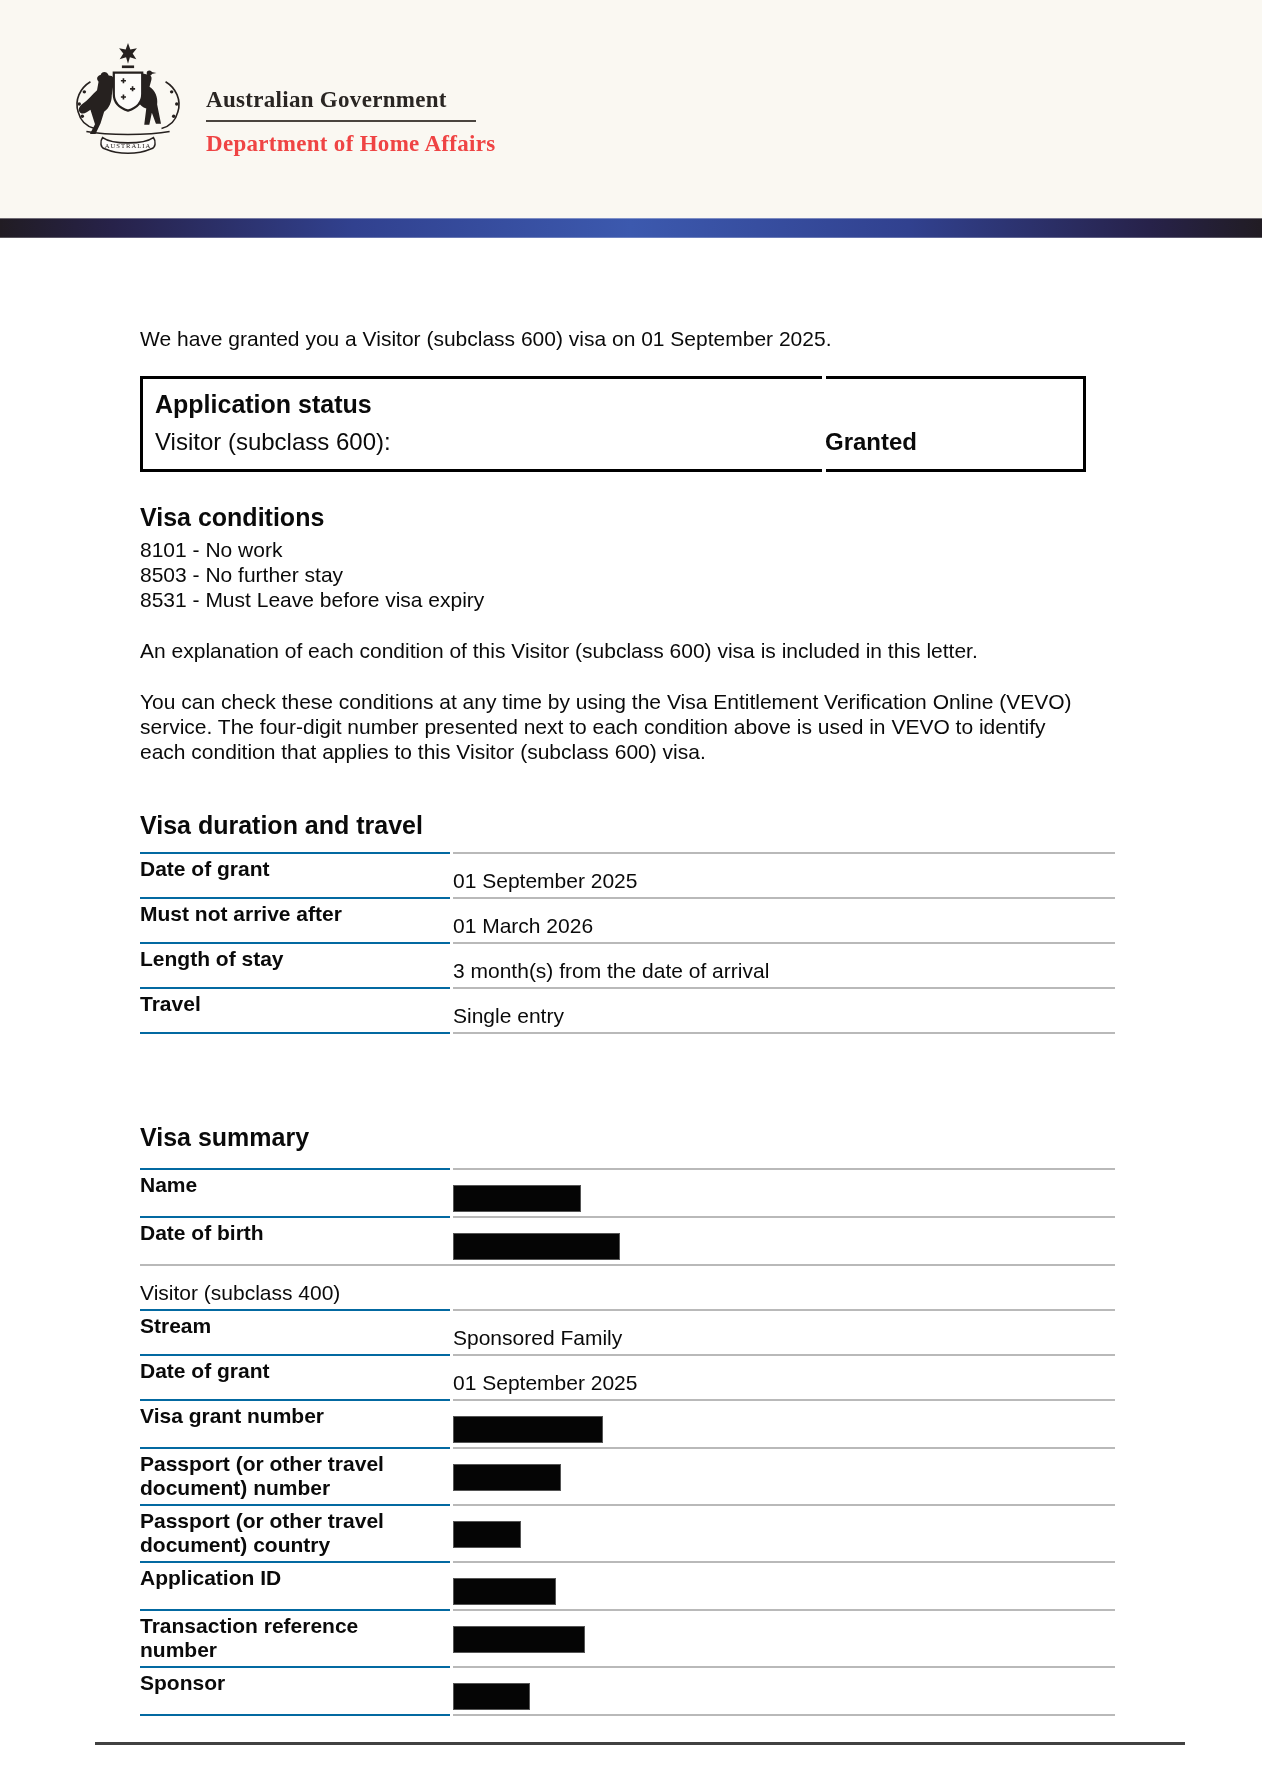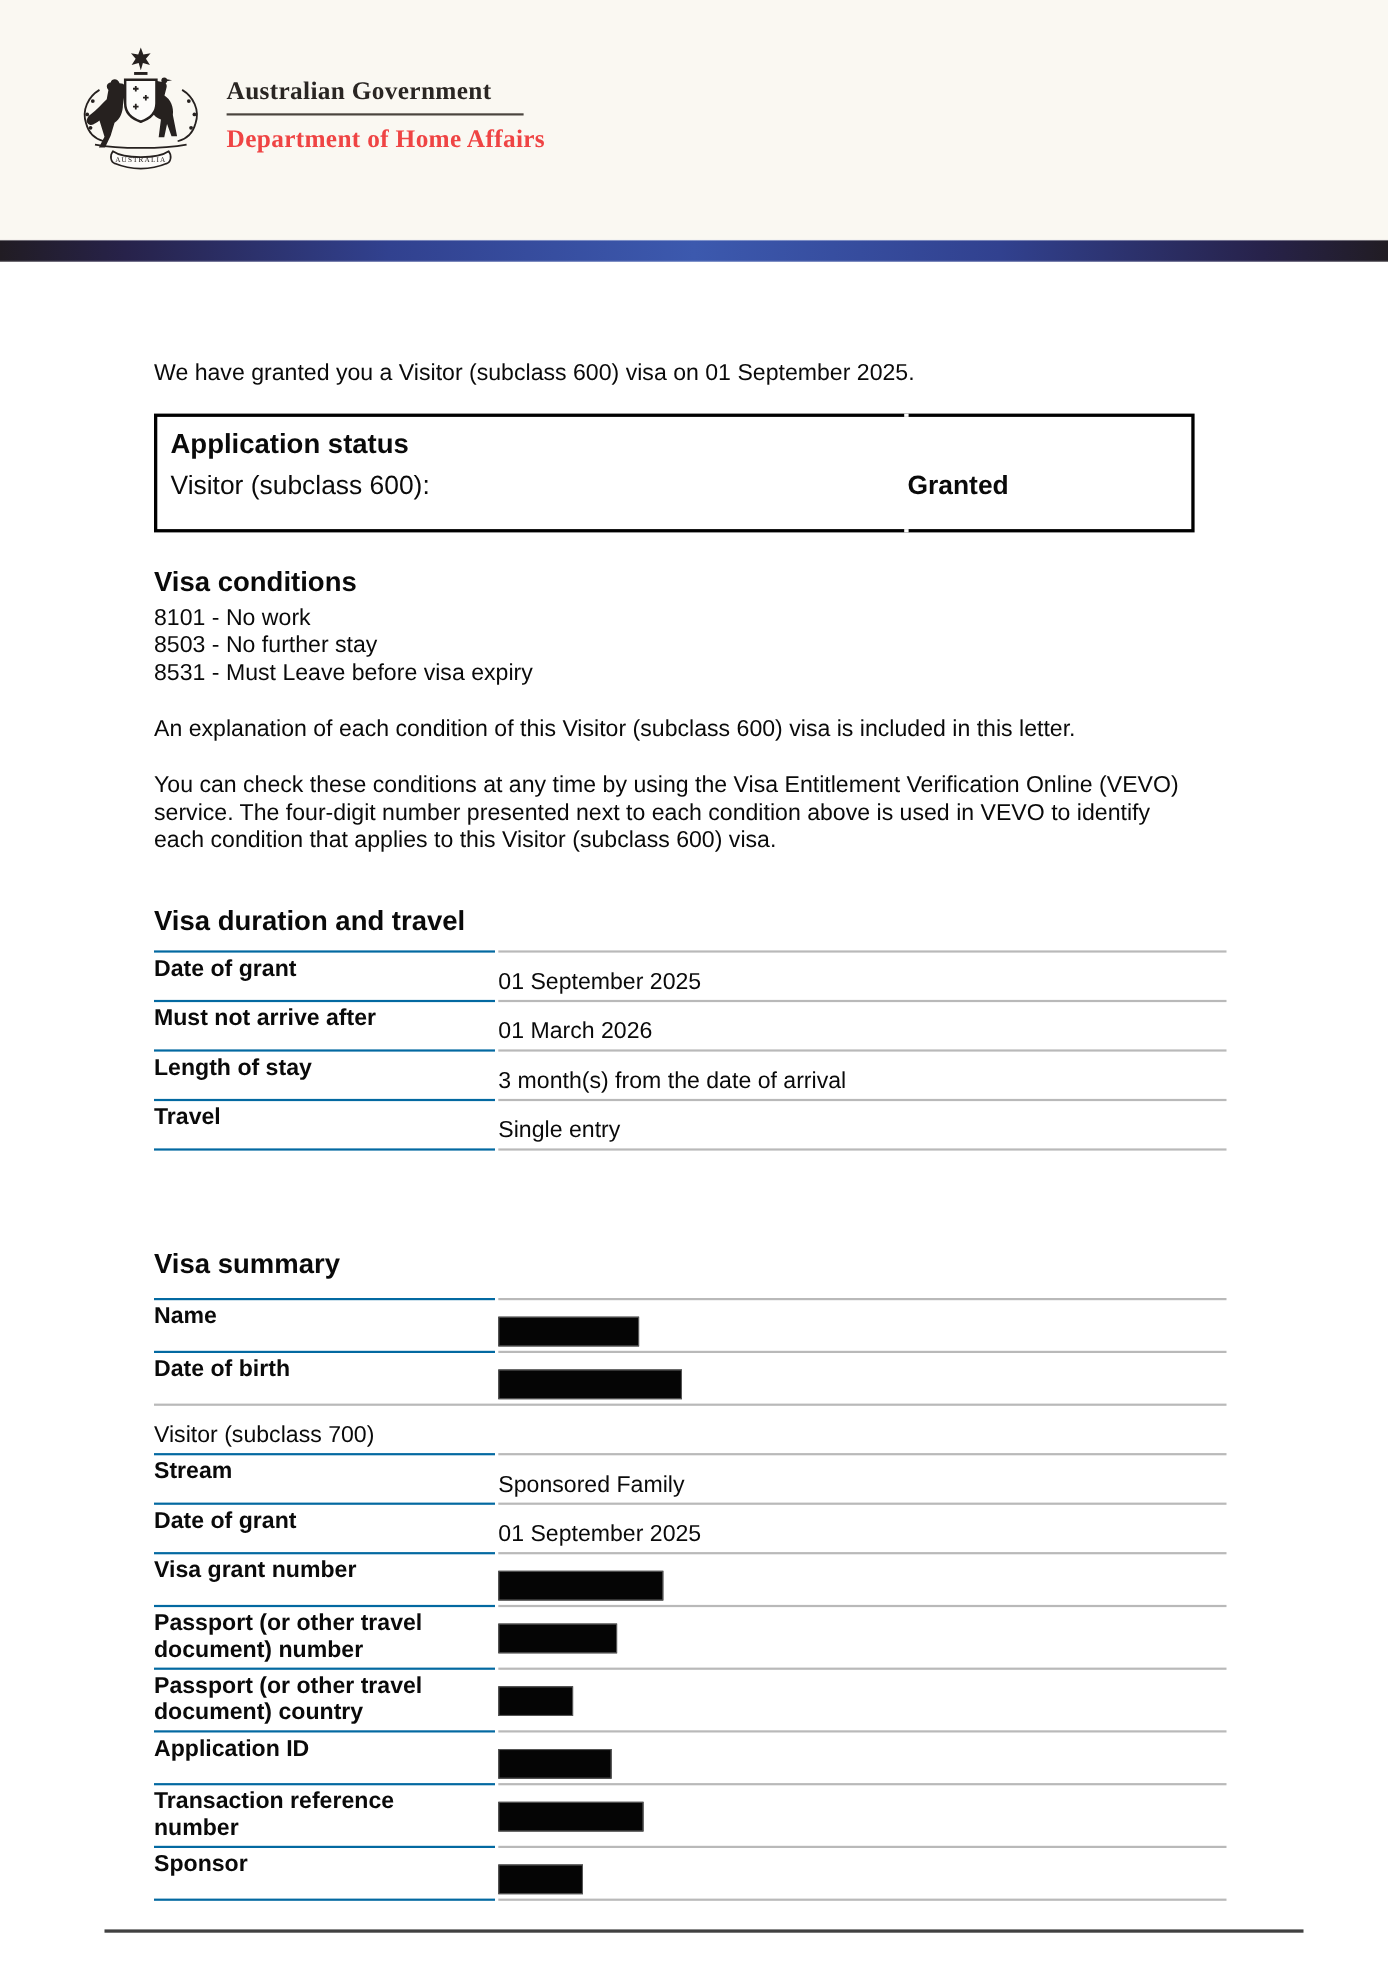--- a/index.html
+++ b/index.html
@@ -4,37 +4,37 @@
 <style>
   html,body{margin:0;padding:0;background:#ffffff;}
   .page{
     position:relative;width:1262px;height:1786px;background:#ffffff;
     font-family:"Liberation Sans", sans-serif;color:#0a0a0a;overflow:hidden;
     margin:0 auto;
   }
   
   .letterhead{position:relative;height:218px;background:#faf8f2;}
   .crest{position:absolute;left:62px;top:40px;width:132px;height:122px;}
-  .agency{position:absolute;left:206px;top:70px;}
+  .agency{position:absolute;left:206px;top:87px;}
   .agency-gov{font-family:"Liberation Serif", serif;font-weight:bold;font-size:23px;color:#2a2623;letter-spacing:.3px;}
   .agency-rule{width:270px;height:2px;background:#4a453f;margin:7px 0 9px;}
   .agency-dept{font-family:"Liberation Serif", serif;font-weight:bold;font-size:23px;color:#ef4444;letter-spacing:.3px;}
   .gradient-band{
     height:20px;
     background:linear-gradient(90deg,#211c23 0%,#27224a 9%,#31418f 28%,#3c59ae 50%,#31418f 72%,#27224a 91%,#211c23 100%);
     box-shadow:inset 0 1px 0 rgba(255,255,255,.35), inset 0 -1px 0 rgba(255,255,255,.25);
   }
   
   .content{padding:54px 147px 0 140px;font-size:21px;line-height:26px;}
   .salutation-line{display:flex;align-items:center;gap:11px;}
   .redaction{display:inline-block;background:#050505;border:1px solid #555;box-sizing:border-box;}
   .salutation-redaction{width:144px;height:28px;}
   .intro{margin-top:34px;}
   
-  .status-box{position:relative;margin-top:24px;border:3px solid #000;width:946px;box-sizing:border-box;padding:10px 12px 24px 12px;}
+  .status-box{position:relative;margin-top:24px;border:3px solid #000;width:946px;box-sizing:border-box;padding:10px 12px 12px 12px;}
   .status-title{font-size:25px;font-weight:bold;line-height:30px;}
   .status-row{display:flex;margin-top:8px;font-size:24px;line-height:30px;}
   .status-row-label{flex:0 0 670px;}
   .status-row-value{font-weight:bold;}
   .tick{position:absolute;width:4px;height:3px;background:#fff;left:679px;}
   .tick-top{top:-3px;}
   .tick-bottom{bottom:-3px;}
   
   .section-heading{font-size:25px;font-weight:bold;line-height:30px;}
   .h-conditions{margin-top:30px;margin-bottom:5px;}
@@ -157,21 +157,21 @@
             <span class="redaction" style="width: 128px;"></span>
           </div>
         </div>
         <div class="trow">
           <div class="tlabel">Date of birth</div>
           <div class="tvalue">
             <span class="redaction" style="width: 167px;"></span>
           </div>
         </div>
         <div class="trow">
-          <div class="tvalue">Visitor (subclass 700)</div>
+          <div class="tvalue">Visitor (subclass 400)</div>
         </div>
         <div class="trow">
           <div class="tlabel">Stream</div>
           <div class="tvalue">Sponsored Family</div>
         </div>
         <div class="trow">
           <div class="tlabel">Date of grant</div>
           <div class="tvalue">01 September 2025</div>
         </div>
         <div class="trow">

